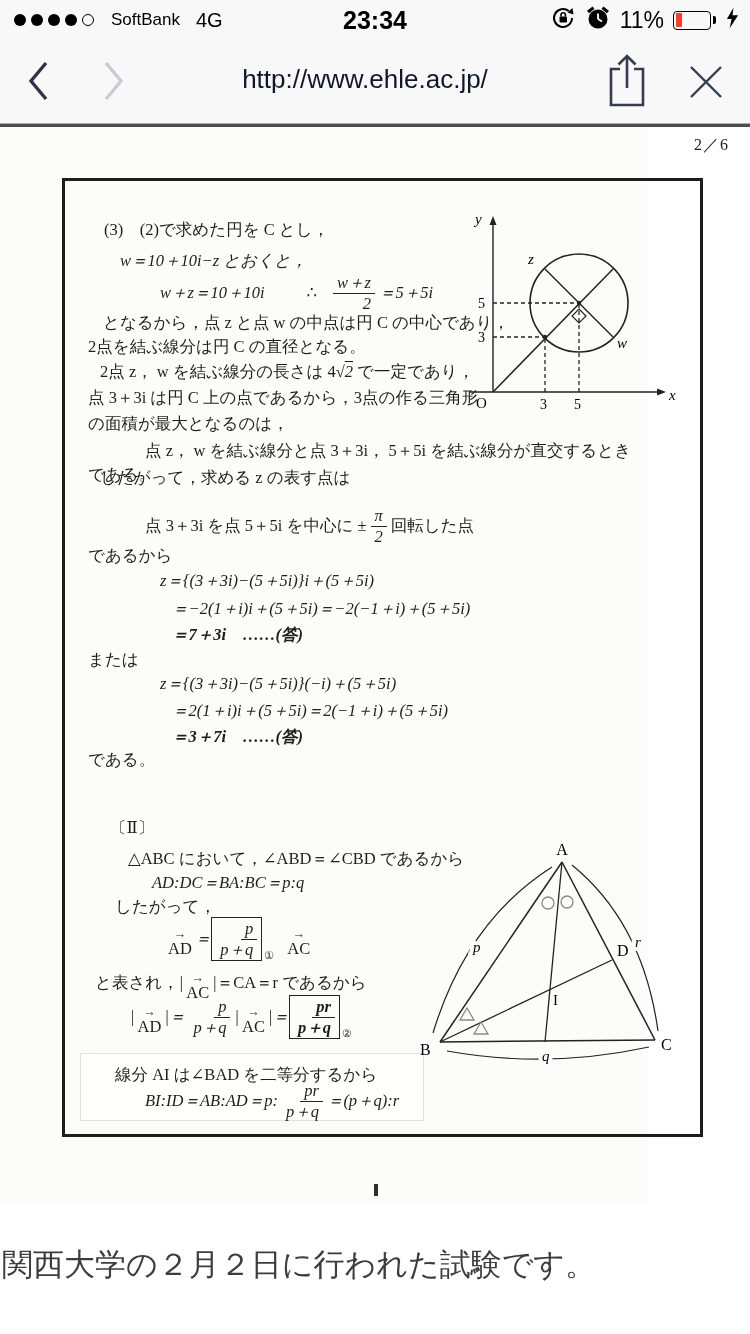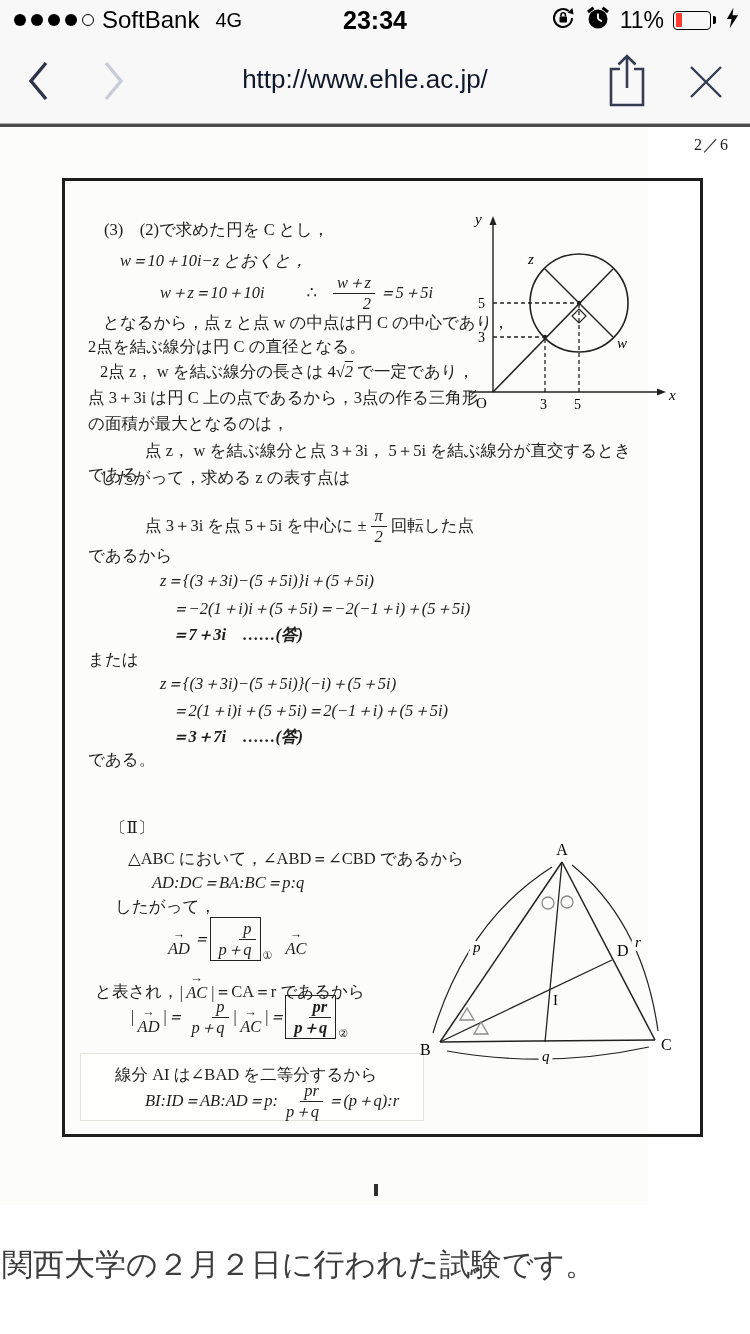--- a/index.html
+++ b/index.html
@@ -6,21 +6,21 @@
   #screen{position:relative;width:750px;height:1334px;background:#fff;overflow:hidden;
           font-family:"Liberation Sans",sans-serif;color:#111;}
 
   
   .status-bar{position:absolute;left:0;top:0;width:750px;height:40px;background:#f8f8f8;
               display:flex;align-items:center;}
   .sb-left{position:absolute;left:14px;top:0;height:40px;display:flex;align-items:center;gap:8px;}
   .signal-dots{display:flex;gap:5px;align-items:center;}
   .signal-dots .dot{width:12px;height:12px;border-radius:50%;background:#000;}
   .signal-dots .dot.empty{background:transparent;border:1.5px solid #000;width:10px;height:10px;}
-  .carrier{font-size:24px;color:#000;}
+  .carrier{font-size:17px;color:#000;margin-left:9px;}
   .network{font-size:20px;color:#000;margin-left:8px;}
   .sb-time{position:absolute;left:0;right:0;text-align:center;font-size:25px;font-weight:bold;color:#000;}
   .sb-right{position:absolute;right:10px;top:0;height:40px;display:flex;align-items:center;gap:9px;}
   .pct{font-size:23px;color:#000;}
   .battery{position:relative;width:36px;height:17px;border:1.5px solid #000;border-radius:4px;}
   .battery .fill{position:absolute;left:1.5px;top:1.5px;bottom:1.5px;width:6px;background:#ff3b30;border-radius:1px;}
   .battery-cap{width:3px;height:8px;background:#000;border-radius:0 2px 2px 0;margin-left:-7px;}
 
   
   .nav-bar{position:absolute;left:0;top:40px;width:750px;height:83px;background:#f8f8f8;
@@ -44,21 +44,21 @@
   .dline{position:absolute;white-space:nowrap;}
   .mrow{position:absolute;display:flex;align-items:center;white-space:nowrap;}
   .math{font-style:italic;}
   .frac{display:inline-flex;flex-direction:column;align-items:flex-end;vertical-align:middle;
         margin:0 4px;font-style:italic;}
   .frac .num{display:block;border-bottom:1.4px solid #222;padding:0 4px;line-height:1.2;}
   .frac .den{display:block;line-height:1.2;padding:0 4px;}
   .boxed{border:1.7px solid #222;padding:1px 4px;display:inline-flex;align-items:center;}
   .boxed .frac{margin:0;}
   .tag{font-size:11px;align-self:flex-end;margin:26px 2px 0 2px;font-style:normal;}
-  .vec{position:relative;display:inline-block;font-style:italic;padding:0 3px;margin-top:20px;}
+  .vec{position:relative;display:inline-block;padding:0 3px;margin-top:20px;}
   .vec::before{content:"\2192";position:absolute;left:50%;transform:translateX(-50%);
                top:-0.95em;font-size:0.75em;font-style:normal;}
   .sqrt-bar{text-decoration:overline;font-style:italic;}
   .bold{font-weight:bold;}
   .note-box{position:absolute;left:80px;top:926px;width:342px;height:66px;background:#fffffe;
             border:1px solid #e2e2da;}
   .footer-mark{position:absolute;left:374px;top:1057px;width:4px;height:12px;background:#2f2f2f;}
 
   
   .caption{position:absolute;left:2px;top:1244px;font-size:31px;color:#3d3d3d;
@@ -225,21 +225,21 @@
         <span class="boxed">
           <span class="frac">
               <span class="num">p</span>
               <span class="den">p＋q</span>
             </span>
         </span>
         <span class="tag">①</span>
         <span style="width:8px;"></span>
         <span class="vec">AC</span>
       </div>
-      <div class="mrow" style="left:95px;top:836px;height:40px;align-items:flex-end;">
+      <div class="mrow" style="left:95px;top:836px;height:40px;">
         <span>と表され，</span>
         <span class="math">|</span>
         <span class="vec">AC</span>
         <span class="math">|</span>
         <span>＝CA＝r であるから</span>
       </div>
       <div class="mrow" style="left:130px;top:867px;height:46px;">
         <span class="math">|</span>
         <span class="vec">AD</span>
         <span class="math">|</span>

